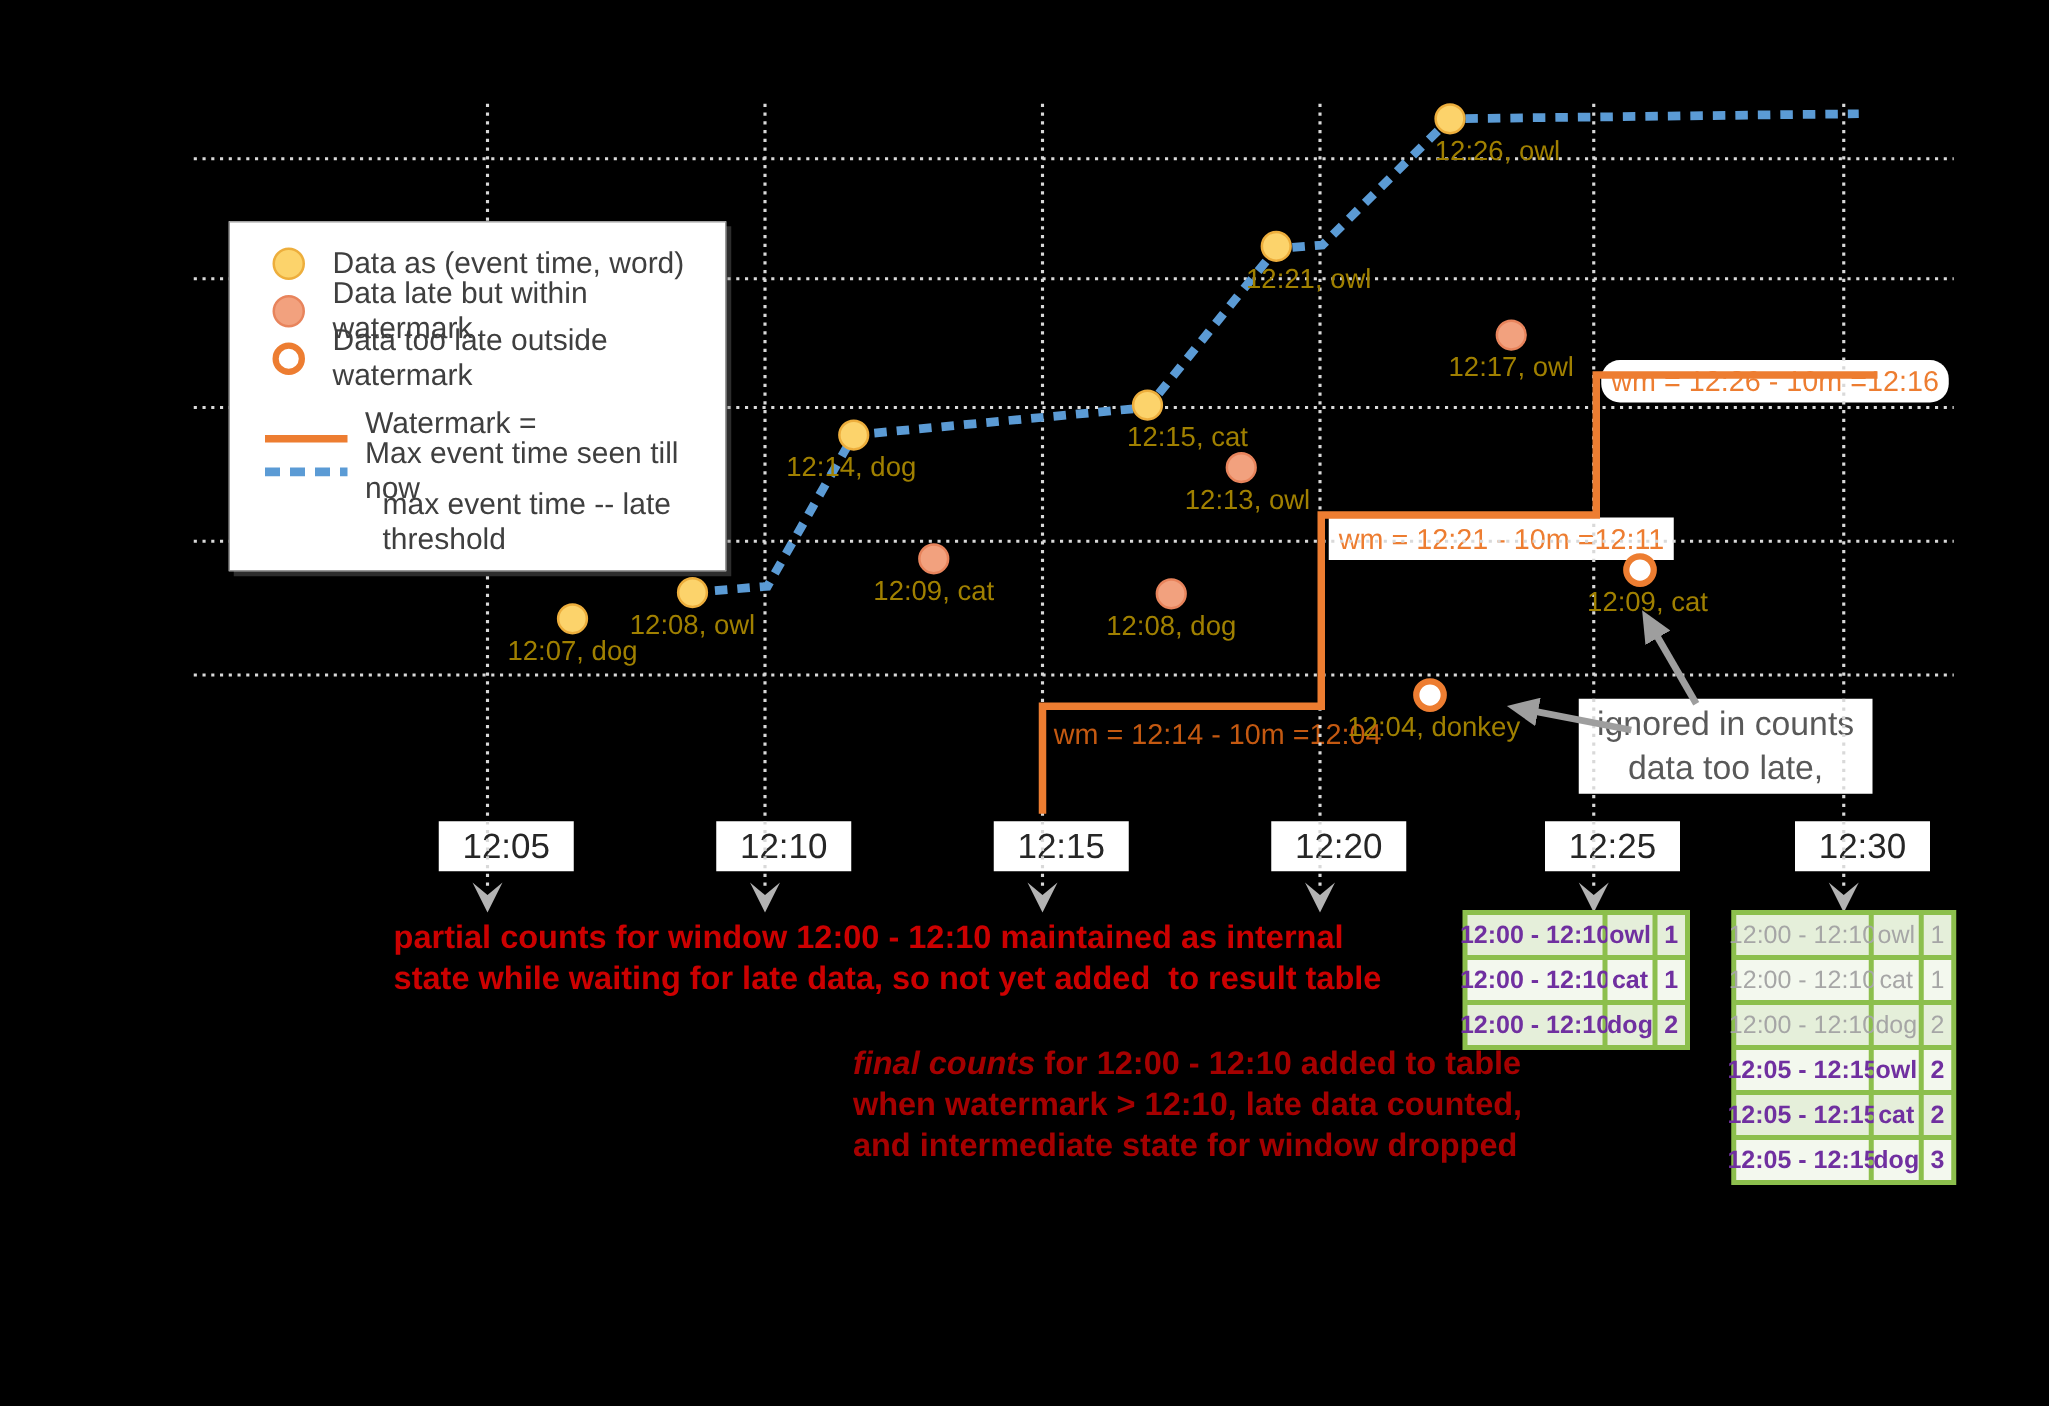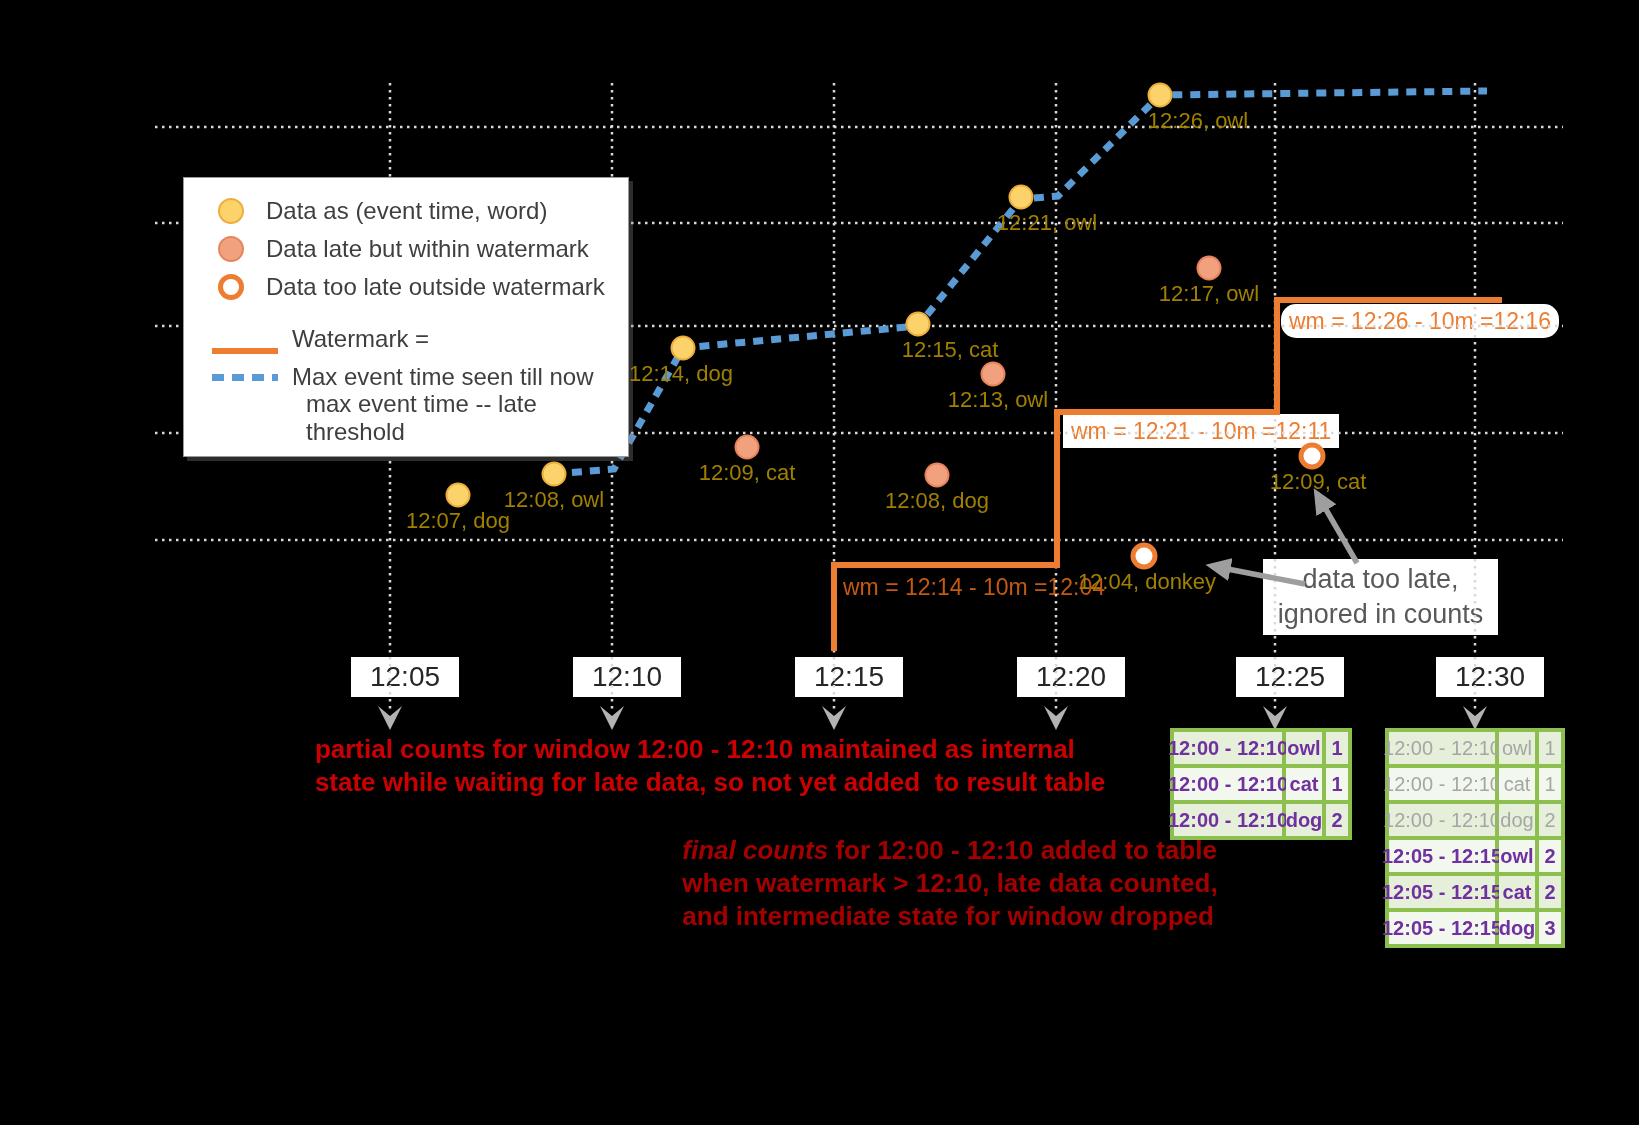--- a/index.html
+++ b/index.html
@@ -67,24 +67,24 @@
 
   <div id="underlay-boxes">
       <div class="tick-box underlay" style="left: 390px; top: 657px;">12:05</div>
       <div class="tick-box underlay" style="left: 612px; top: 657px;">12:10</div>
       <div class="tick-box underlay" style="left: 834px; top: 657px;">12:15</div>
       <div class="tick-box underlay" style="left: 1056px; top: 657px;">12:20</div>
       <div class="tick-box underlay" style="left: 1275px; top: 657px;">12:25</div>
       <div class="tick-box underlay" style="left: 1475px; top: 657px; text-align: center;">12:30</div>
       <div class="wm-anno underlay wm-plain" style="left: 843px; top: 572px;">wm = 12:14 - 10m =12:04</div>
       <div class="wm-anno underlay wm-boxed" style="left: 1063px; top: 414px;">wm = 12:21 - 10m =12:11</div>
-      <div class="wm-anno underlay wm-boxed" style="left: 1281px; top: 304px; border-radius: 15px;">wm = 12:26 - 10m =12:16</div>
+      <div class="wm-anno underlay wm-boxed" style="left: 1281px; top: 288px; border-radius: 15px;">wm = 12:26 - 10m =12:16</div>
       <div class="callout underlay" style="left: 1263px; top: 559px; width: 235px; height: 76px;">
+        <div>ignored in counts</div>
         <div>data too late,</div>
-        <div>ignored in counts</div>
       </div>
     </div>
 
   <svg class="layer" id="chart-svg" width="1639" height="1125" viewBox="0 0 1639 1125">
       <defs>
         <marker id="gray-arrow" markerWidth="5" markerHeight="4.2" refX="3.4" refY="2.1" orient="auto">
           <path d="M0,0 L4.6,2.1 L0,4.2 Z" fill="#9E9E9E"></path>
         </marker>
       </defs>
       <line x1="390" y1="83" x2="390" y2="712" stroke="#D9D9D9" stroke-width="2.5" stroke-dasharray="2.5 4.5"></line>
@@ -103,21 +103,21 @@
       <path d="M 822,706 L 834,730 L 846,706 L 834,716 Z" fill="#B3B3B3"></path>
       <path d="M 1044,706 L 1056,730 L 1068,706 L 1056,716 Z" fill="#B3B3B3"></path>
       <path d="M 1263,706 L 1275,730 L 1287,706 L 1275,716 Z" fill="#B3B3B3"></path>
       <path d="M 1463,706 L 1475,730 L 1487,706 L 1475,716 Z" fill="#B3B3B3"></path>
       <polyline points="554,474 614,469 683,348 918,326 1021,199 1058,196 1160,95 1487,91" fill="none" stroke="#5B9BD5" stroke-width="7" stroke-dasharray="10 8"></polyline>
       <polyline points="834,651 834,565 1057,565 1057,412 1277,412 1277,300 1502,300" fill="none" stroke="#ED7D31" stroke-width="6" stroke-linejoin="miter"></polyline>
       <line x1="1357" y1="563" x2="1317" y2="494" stroke="#9E9E9E" stroke-width="5.5" marker-end="url(#gray-arrow)"></line>
       <line x1="1305" y1="584" x2="1212" y2="566" stroke="#9E9E9E" stroke-width="5.5" marker-end="url(#gray-arrow)"></line>
     </svg>
 
-  <div class="legend overlay" style="left:183px;top:177px;width:446px;">
+  <div class="legend overlay" style="left:183px;top:177px;width:398px;">
     <div class="legend-row">
       <span class="legend-swatch sw-ontime"></span>
       <span>Data as (event time, word)</span>
     </div>
     <div class="legend-row">
       <span class="legend-swatch sw-late"></span>
       <span>Data late but within watermark</span>
     </div>
     <div class="legend-row">
       <span class="legend-swatch sw-toolate"></span>

